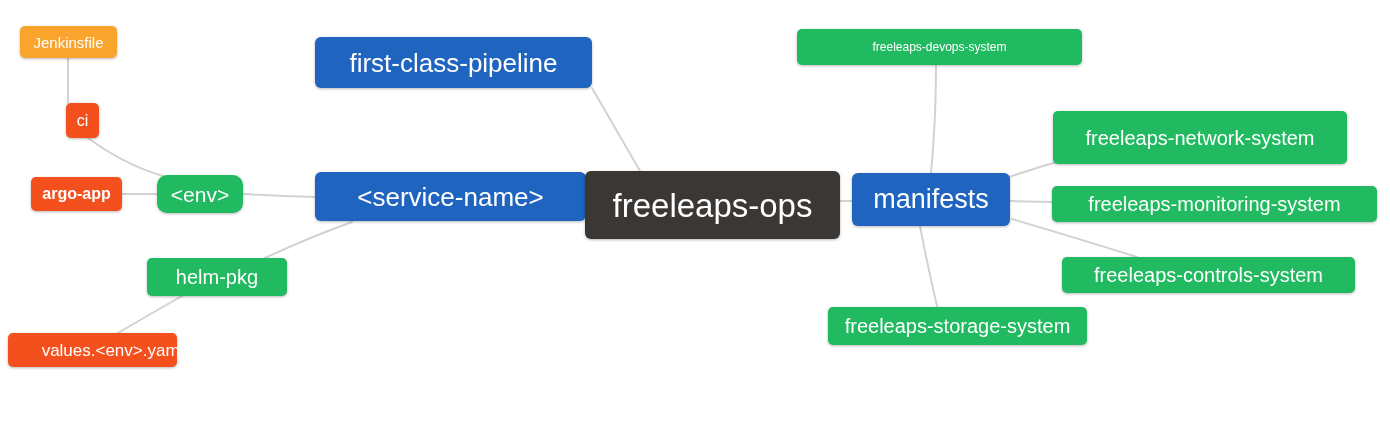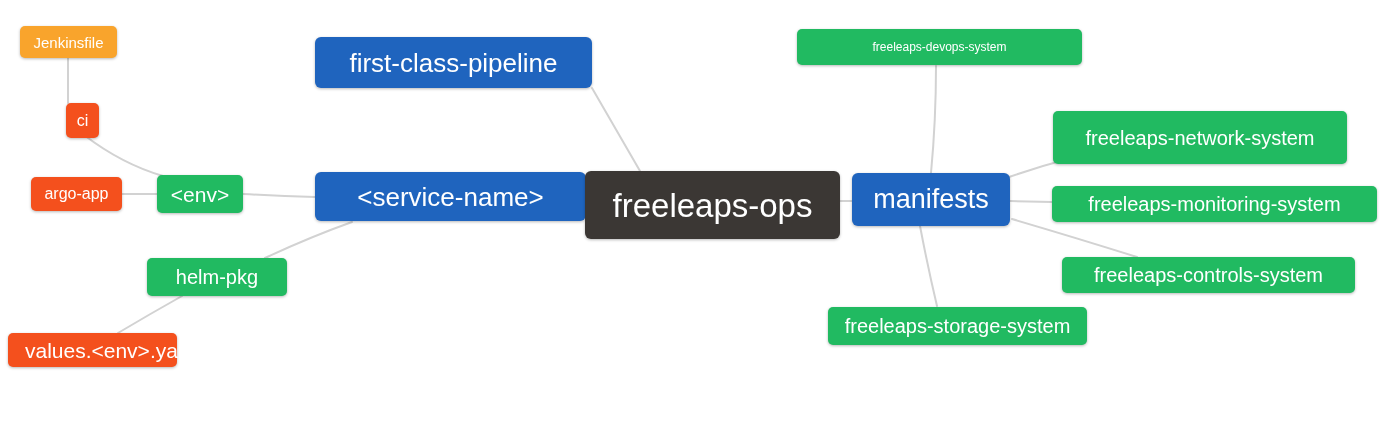--- a/index.html
+++ b/index.html
@@ -64,27 +64,27 @@
     <path class="edge" d="M1009,177 Q1070,156 1122,147" stroke="#D2D2D2"></path>
     <path class="edge" d="M1010,201 L1052,202" stroke="#D2D2D2"></path>
     <path class="edge" d="M1012,219 Q1080,239 1137,257" stroke="#D2D2D2"></path>
     <path class="edge" d="M920,226 Q928,268 937,306" stroke="#D2D2D2"></path>
   </svg>
 
   <div class="node" style="left: 20px; top: 26px; width: 97px; height: 32px; font-size: 15px; background: rgb(249, 164, 44);">Jenkinsfile</div>
 
   <div class="node" style="left: 53px; top: 103px; width: 33px; height: 35px; font-size: 16px; background: rgb(244, 80, 29); margin-left: 13px;">ci</div>
 
-  <div class="node" style="left: 31px; top: 177px; width: 91px; height: 34px; font-size: 16px; background: rgb(244, 80, 29);">argo-app</div>
+  <div class="node" style="left: 31px; top: 177px; width: 91px; height: 34px; font-size: 16px; background: rgb(244, 80, 29); font-weight: bold;">argo-app</div>
 
-  <div class="node" style="left: 157px; top: 175px; width: 86px; height: 38px; font-size: 21px; background: rgb(33, 186, 97);">&lt;env&gt;</div>
+  <div class="node" style="left: 157px; top: 175px; width: 86px; height: 38px; font-size: 21px; background: rgb(33, 186, 97); border-radius: 10px;">&lt;env&gt;</div>
 
   <div class="node" style="left: 147px; top: 258px; width: 140px; height: 38px; font-size: 20px; background: rgb(33, 186, 97);">helm-pkg</div>
 
-  <div class="node" style="left: 8px; top: 333px; width: 169px; height: 34px; font-size: 21px; background: rgb(244, 80, 29); padding-left: 40px;">values.&lt;env&gt;.yaml</div>
+  <div class="node" style="left: 8px; top: 333px; width: 169px; height: 34px; font-size: 17px; background: rgb(244, 80, 29); padding-left: 40px;">values.&lt;env&gt;.yaml</div>
 
   <div class="node node-lg" style="left: 315px; top: 37px; width: 277px; height: 51px; font-size: 26px; background: rgb(31, 100, 190);">first-class-pipeline</div>
 
   <div class="node node-lg" style="left: 315px; top: 172px; width: 271px; height: 49px; font-size: 26px; background: rgb(31, 100, 190);">&lt;service-name&gt;</div>
 
   <div class="node node-lg" style="left: 585px; top: 171px; width: 255px; height: 68px; font-size: 33px; background: rgb(59, 55, 52);">freeleaps-ops</div>
 
   <div class="node node-lg" style="left: 852px; top: 173px; width: 158px; height: 53px; font-size: 27px; background: rgb(31, 100, 190);">manifests</div>
 
   <div class="node" style="left: 797px; top: 29px; width: 285px; height: 36px; font-size: 12px; background: rgb(33, 186, 97);">freeleaps-devops-system</div>

